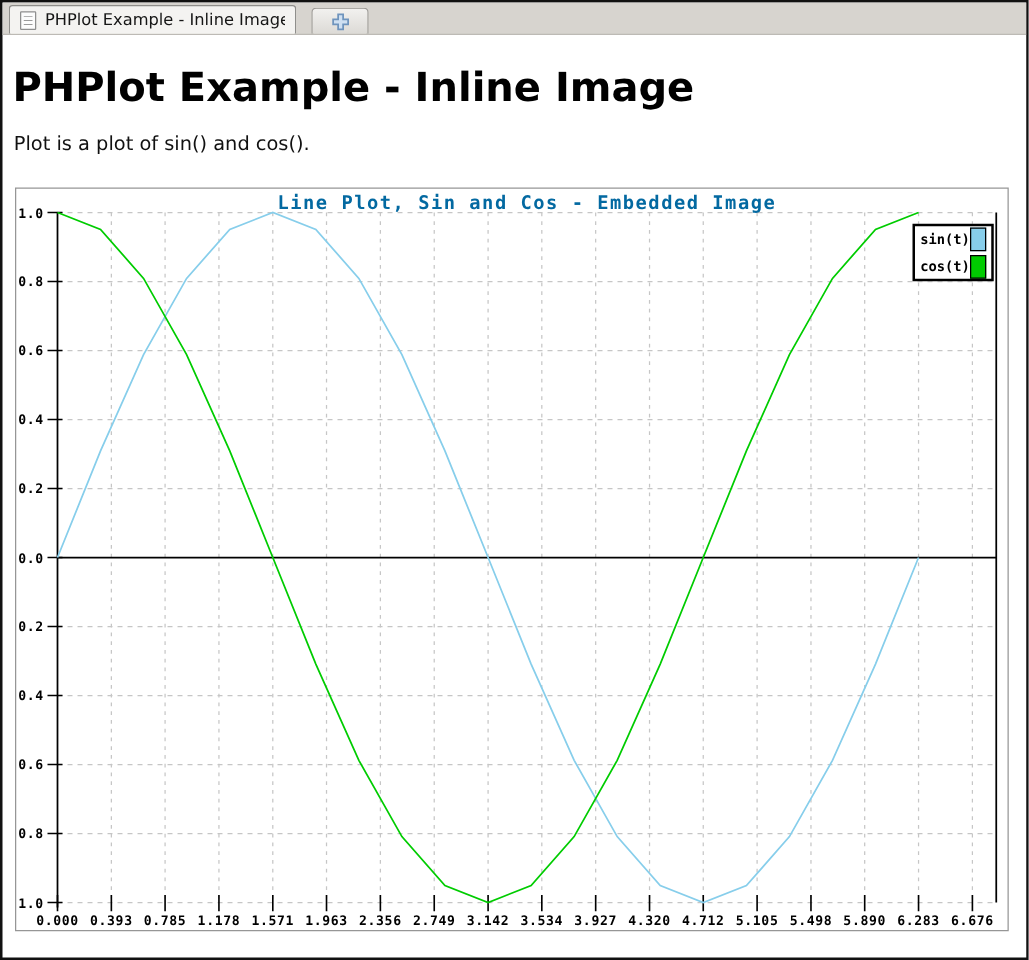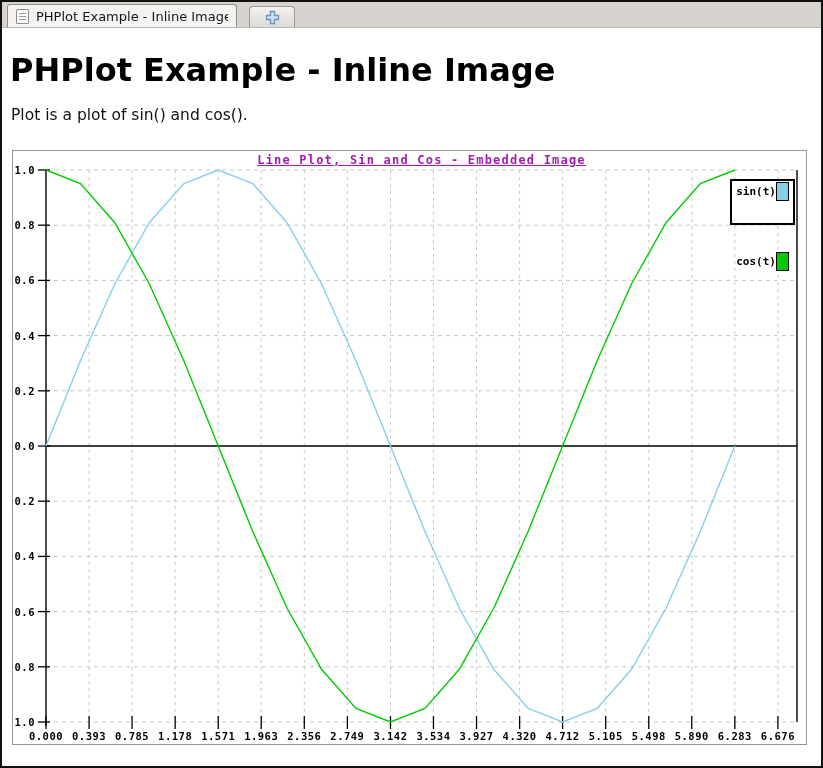--- a/index.html
+++ b/index.html
@@ -19,27 +19,27 @@
   .newtab{margin:0 0 0 12px;width:46px;height:21px;box-sizing:border-box;
     background:linear-gradient(#f2f1ef,#dcdad6);border:1px solid #9b9995;
     border-bottom:none;border-radius:4px 4px 0 0;
     display:flex;align-items:center;justify-content:center;cursor:pointer;}
   h1{margin:23px 0 0 8px;font-size:32px;letter-spacing:0px;color:#000;}
   .intro{margin:17px 0 0 9px;font-size:15.5px;color:#111;}
   .plot-frame{position:absolute;left:10px;top:148px;width:793px;height:593px;
     border:1px solid #969696;background:#fff;}
   .chart-title{position:absolute;top:2px;left:33px;right:9px;text-align:center;
     font-family:"DejaVu Sans Mono","Liberation Mono",monospace;
-    font-weight:bold;font-size:12px;letter-spacing:1.2px;color:#a21caf;text-decoration:underline;}
+    font-weight:bold;font-size:15px;letter-spacing:1.2px;color:#0369a1;}
   svg text{font-family:"DejaVu Sans Mono","Liberation Mono",monospace;
     font-weight:bold;font-size:10.5px;fill:#000;letter-spacing:0.5px;}
   .legend{position:absolute;left:717px;top:28px;width:65px;height:46px;
     box-sizing:border-box;border:2px solid #000;background:#fff;
     display:flex;flex-direction:column;justify-content:center;gap:3px;padding:2px 4px;}
-  .legend-row{display:flex;align-items:center;justify-content:flex-end;margin-top:48px;}
+  .legend-row{display:flex;align-items:center;justify-content:center;}
   .legend-label{font-family:"DejaVu Sans Mono","Liberation Mono",monospace;
     font-weight:bold;font-size:11px;color:#000;}
   .legend-swatch{width:11px;height:17px;border:1px solid #000;flex:0 0 auto;}
 </style>
 </head>
 <body>
 
 <div class="window">
 
   <div class="tabbar">

